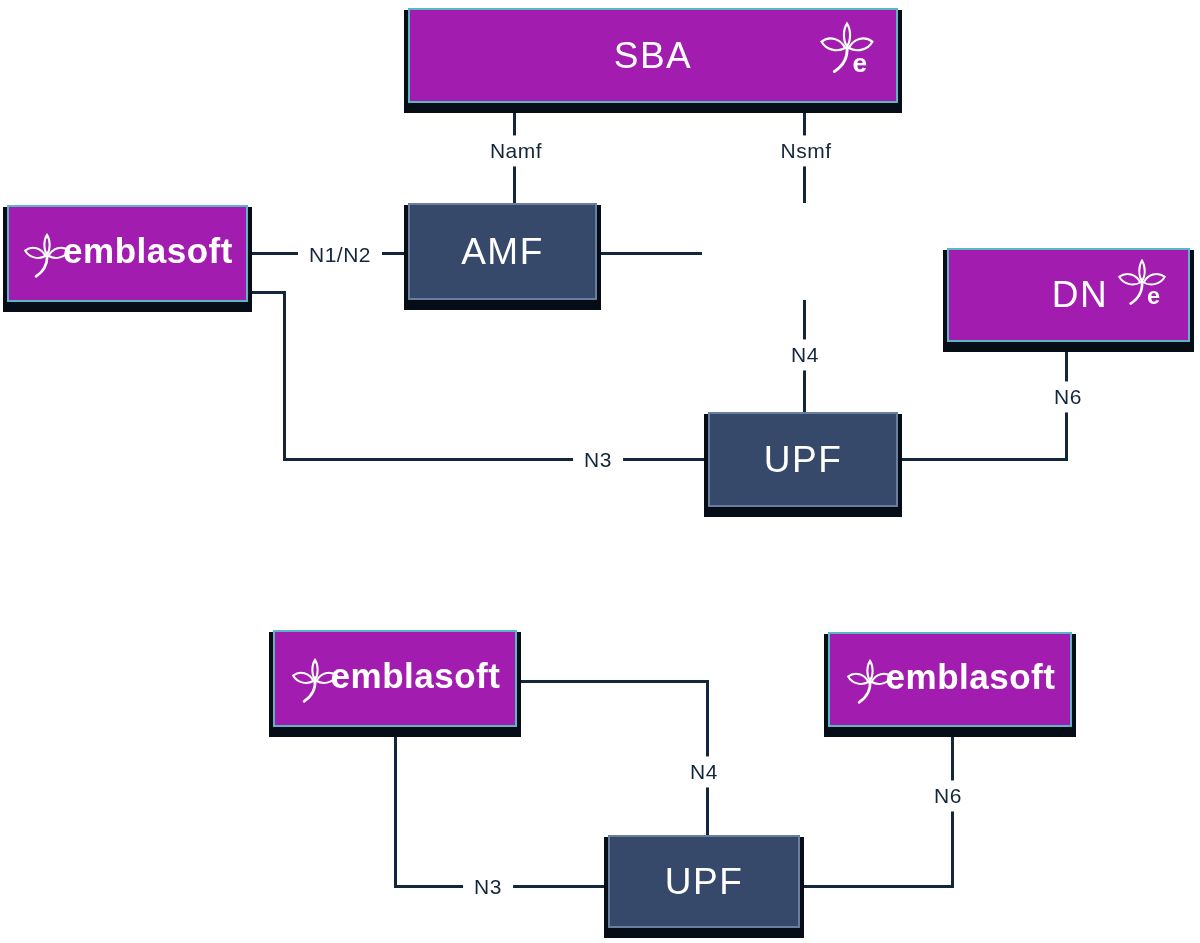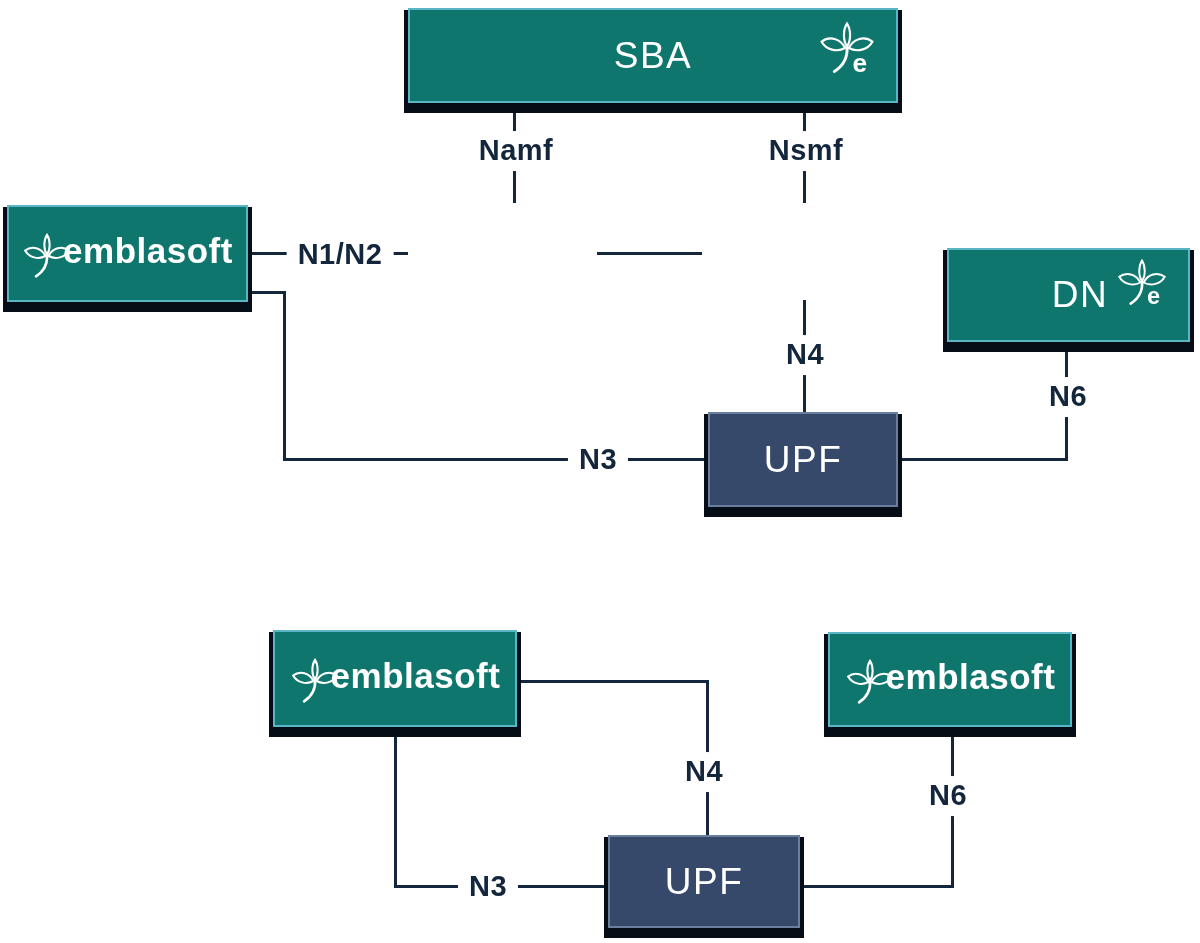--- a/index.html
+++ b/index.html
@@ -21,39 +21,39 @@
     z-index: 1;
   }
   .line.h { height: 3px; }
   .line.v { width: 3px; }
   
   .lbl {
     position: absolute;
     transform: translate(-50%, -50%);
     background: #ffffff;
     color: #13263C;
-    font-weight: bold;
-    font-size: 29px;
+    font-weight: normal;
+    font-size: 21px;
     letter-spacing: 0.5px;
     padding: 4px 11px;
     line-height: 1.1;
     white-space: nowrap;
     z-index: 2;
   }
   
   .node {
     position: absolute;
     box-sizing: border-box;
     display: flex;
     align-items: center;
     justify-content: center;
     box-shadow: 0 6px 0 4px #070D16;
     z-index: 3;
   }
-  .teal { background: #0f766e; border: 2px solid #5AB6C5; }
+  .teal { background: #a21caf; border: 2px solid #5AB6C5; }
   .navy { background: #36496A; border: 2px solid #6A7E9E; }
   .node-label {
     color: #ffffff;
     font-size: 37px;
     font-weight: 400;
     letter-spacing: 1.5px;
     white-space: nowrap;
   }
   
   .wordmark {
@@ -144,20 +144,23 @@
       <svg width="50" height="48" viewBox="0 0 64 58">
         <path d="M32 27 C27.5 21 27.5 9 32 2 C36.5 9 36.5 21 32 27 Z" fill="none" stroke="#fff" stroke-width="2.6"></path>
         <path d="M30 29 C21 34 9 31 4 22 C13 15 25 19 30 29 Z" fill="none" stroke="#fff" stroke-width="2.6"></path>
         <path d="M34 29 C43 34 55 31 60 22 C51 15 39 19 34 29 Z" fill="none" stroke="#fff" stroke-width="2.6"></path>
         <path d="M32 27 C33 38 29 48 18 55" fill="none" stroke="#fff" stroke-width="3.4" stroke-linecap="round"></path>
       </svg>
       <span class="wm-text">emblasoft</span>
     </span>
   </div>
 
+  <div class="node navy" id="amf">
+    <span class="node-label">AMF</span>
+  </div>
 
 
   <div class="node teal" id="dn">
     <span class="node-label">DN</span>
     <span class="corner-logo" style="top:8px;">
       <svg width="52" height="49" viewBox="0 0 64 58">
         <path d="M32 27 C27.5 21 27.5 9 32 2 C36.5 9 36.5 21 32 27 Z" fill="none" stroke="#fff" stroke-width="2.4"></path>
         <path d="M30 29 C21 34 9 31 4 22 C13 15 25 19 30 29 Z" fill="none" stroke="#fff" stroke-width="2.4"></path>
         <path d="M34 29 C43 34 55 31 60 22 C51 15 39 19 34 29 Z" fill="none" stroke="#fff" stroke-width="2.4"></path>
         <path d="M32 27 C33 38 29 48 18 55" fill="none" stroke="#fff" stroke-width="3.2" stroke-linecap="round"></path>

